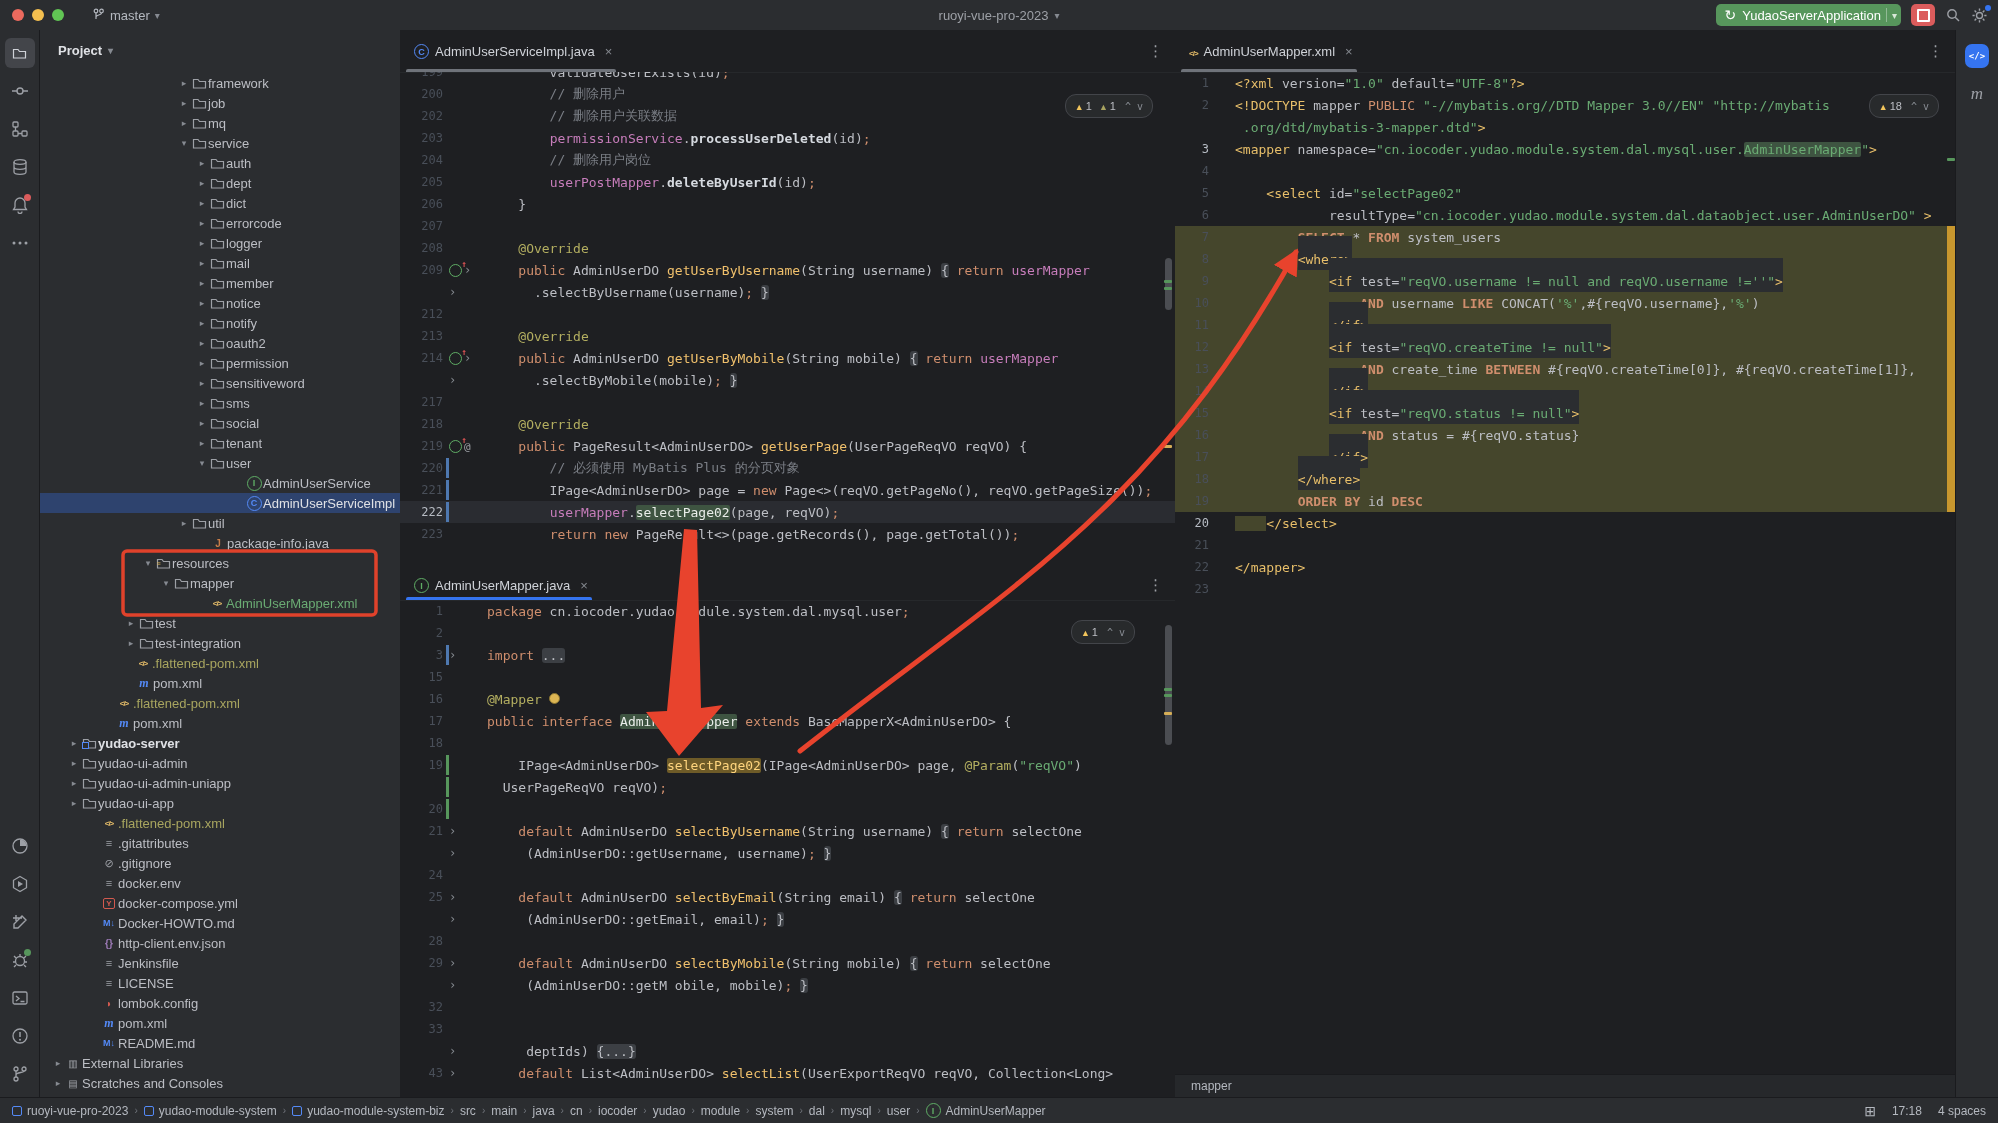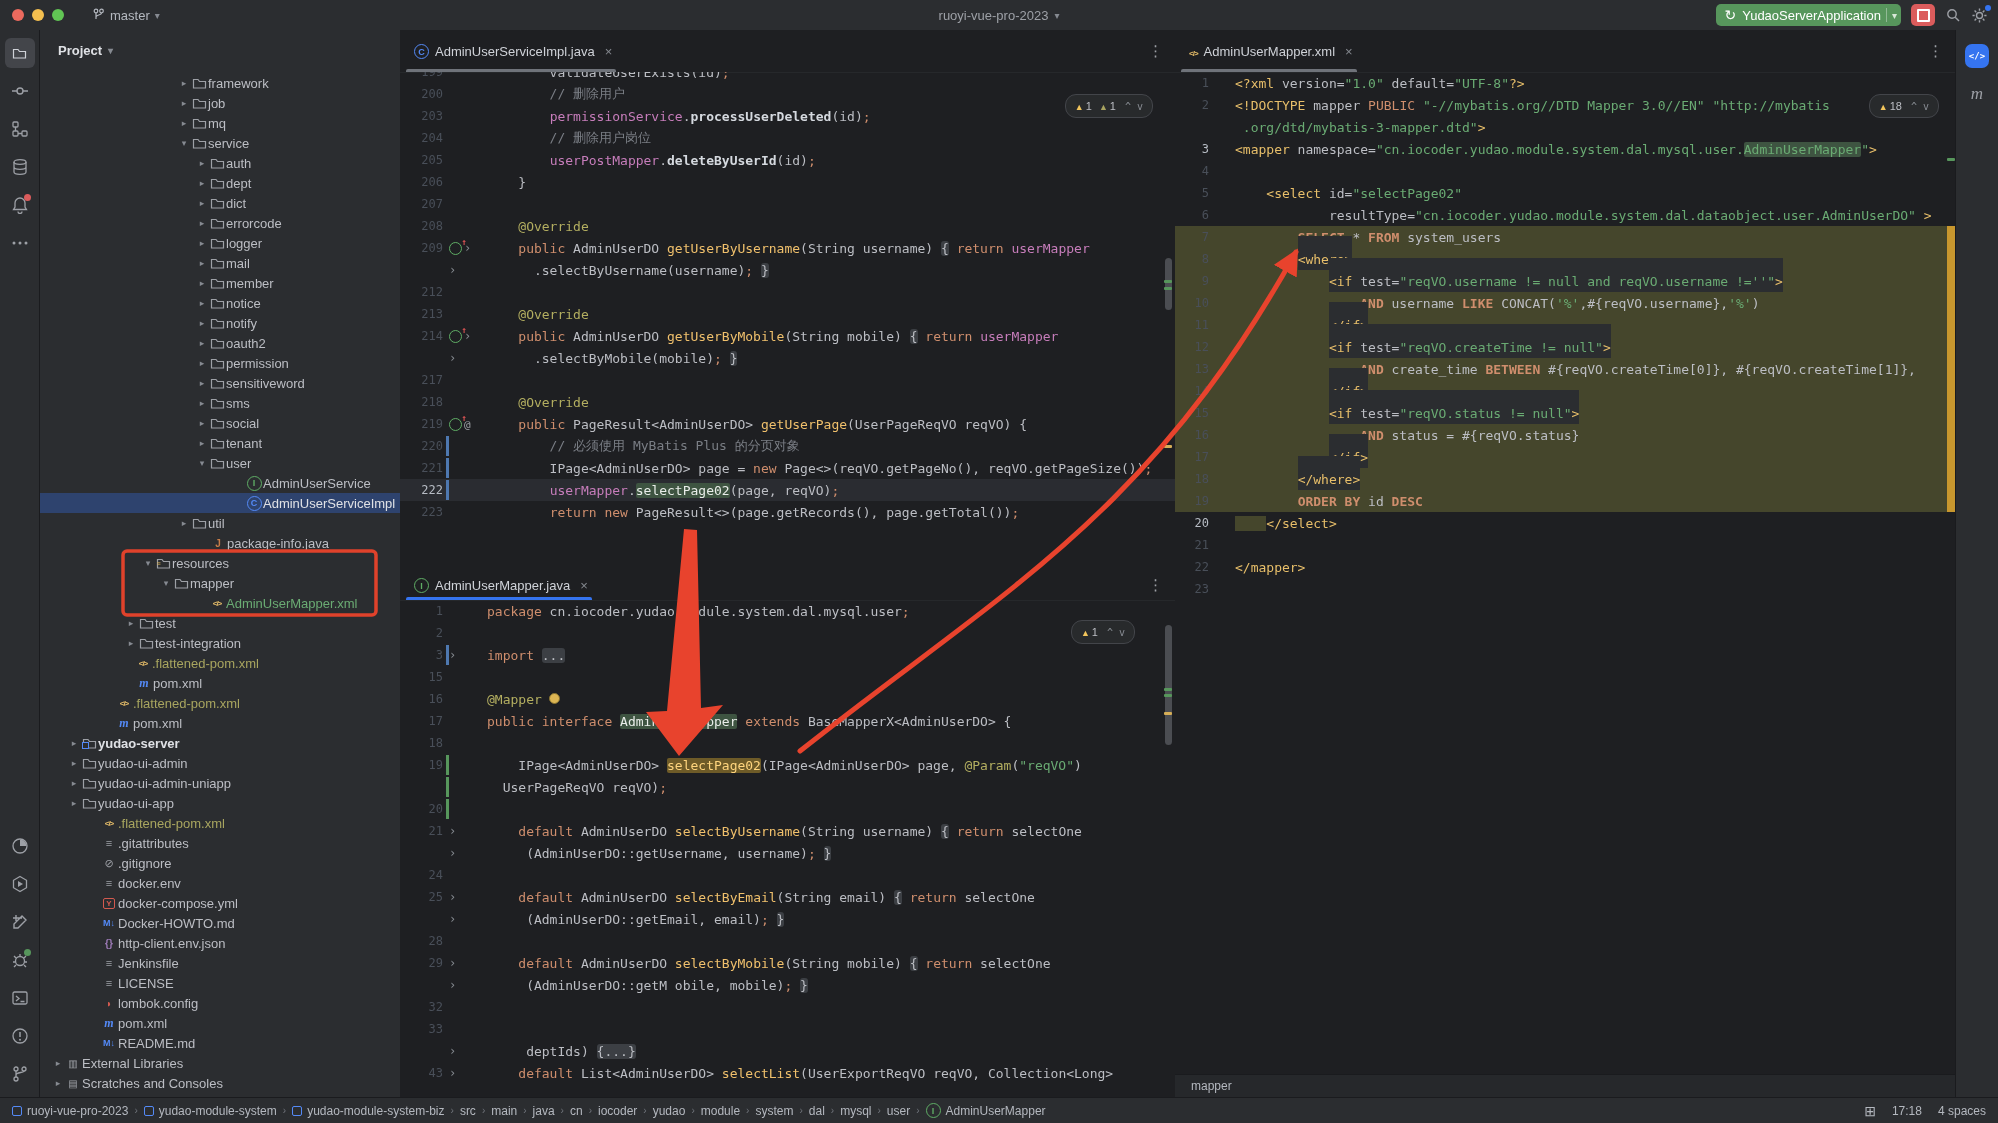--- a/index.html
+++ b/index.html
@@ -703,20 +703,25 @@
           <span class="ln">199</span>
           <span class="gi"></span>
           <span class="cd"><span class="tk-t">        validateUserExists(id)</span><span class="tk-k">;</span></span>
         </div>
         <div class="row">
           <span class="ln">200</span>
           <span class="gi"></span>
           <span class="cd"><span class="tk-c">        // 删除用户</span></span>
         </div>
         <div class="row">
+          <span class="ln">202</span>
+          <span class="gi"></span>
+          <span class="cd"><span class="tk-c">        // 删除用户关联数据</span></span>
+        </div>
+        <div class="row">
           <span class="ln">203</span>
           <span class="gi"></span>
           <span class="cd"><span class="tk-t">        </span><span class="tk-f">permissionService</span><span class="tk-t">.</span><span class="tk-b">processUserDeleted</span><span class="tk-t">(id)</span><span class="tk-k">;</span></span>
         </div>
         <div class="row">
           <span class="ln">204</span>
           <span class="gi"></span>
           <span class="cd"><span class="tk-c">        // 删除用户岗位</span></span>
         </div>
         <div class="row">

